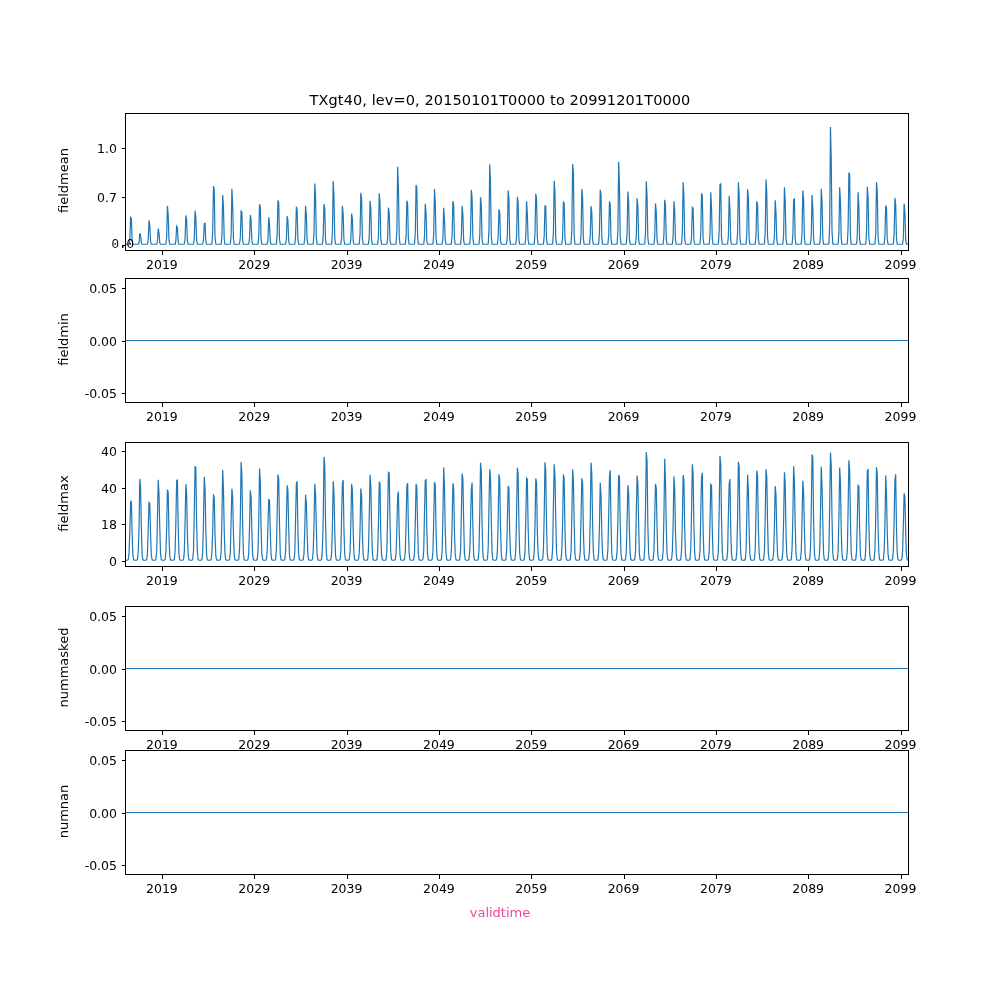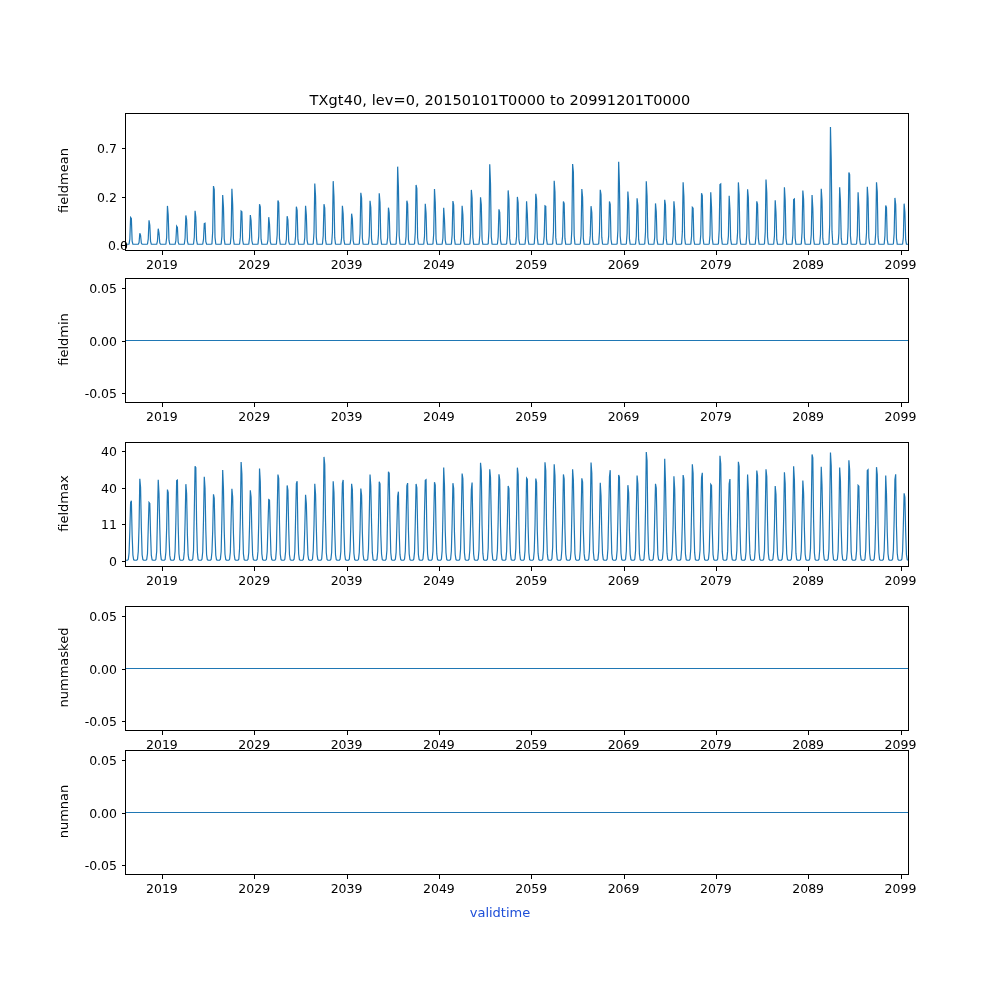--- a/index.html
+++ b/index.html
@@ -49,21 +49,21 @@
     transform: rotate(-90deg);
     font-size: 13px;
     text-align: center;
     white-space: nowrap;
     color: #000000;
   }
   .xlabel {
     position: absolute;
     font-size: 13px;
     text-align: center;
-    color: #1d4ed8;
+    color: #ec4899;
     width: 1000px;
     left: 0;
   }
   .tick-label-x {
     position: absolute;
     font-size: 12.5px;
     color: #000000;
     text-align: center;
     transform: translateX(-50%);
     white-space: nowrap;
@@ -95,25 +95,25 @@
 <div id="figure">
   <div class="fig-title">TXgt40, lev=0, 20150101T0000 to 20991201T0000</div>
   <div id="panels-root">
       <div class="panel" style="left: 125px; top: 113px; width: 784px; height: 138px;">
         <svg viewBox="0 0 782 136" preserveAspectRatio="none">
           <path d="M0.00 130.25 L0.77 130.25 L1.53 130.25 L2.30 130.25 L3.07 130.09 L3.84 125.09 L4.60 103.43 L5.37 104.48 L6.14 127.06 L6.91 130.19 L7.67 130.25 L8.44 130.25 L9.21 130.25 L9.98 130.25 L10.74 130.25 L11.51 130.25 L12.28 130.19 L13.05 128.49 L13.81 119.32 L14.58 121.30 L15.35 129.13 L16.12 130.23 L16.88 130.25 L17.65 130.25 L18.42 130.25 L19.18 130.25 L19.95 130.25 L20.72 130.25 L21.49 130.09 L22.25 124.91 L23.02 106.37 L23.79 111.02 L24.56 127.43 L25.32 130.19 L26.09 130.25 L26.86 130.25 L27.63 130.25 L28.39 130.25 L29.16 130.25 L29.93 130.25 L30.70 130.15 L31.46 127.05 L32.23 114.67 L33.00 118.96 L33.77 128.72 L34.53 130.22 L35.30 130.25 L36.07 130.25 L36.83 130.25 L37.60 130.25 L38.37 130.25 L39.14 130.25 L39.90 130.03 L40.67 123.50 L41.44 91.92 L42.21 101.15 L42.97 126.17 L43.74 130.16 L44.51 130.25 L45.28 130.25 L46.04 130.25 L46.81 130.25 L47.58 130.25 L48.35 130.25 L49.11 130.14 L49.88 126.58 L50.65 112.20 L51.42 113.48 L52.18 128.16 L52.95 130.21 L53.72 130.25 L54.48 130.25 L55.25 130.25 L56.02 130.25 L56.79 130.25 L57.55 130.25 L58.32 130.08 L59.09 124.07 L59.86 101.43 L60.62 105.83 L61.39 127.08 L62.16 130.17 L62.93 130.25 L63.69 130.25 L64.46 130.25 L65.23 130.25 L66.00 130.25 L66.76 130.25 L67.53 130.04 L68.30 123.16 L69.07 96.85 L69.83 103.16 L70.60 126.32 L71.37 130.17 L72.13 130.25 L72.90 130.25 L73.67 130.25 L74.44 130.25 L75.20 130.25 L75.97 130.25 L76.74 130.11 L77.51 125.41 L78.27 109.52 L79.04 109.14 L79.81 127.54 L80.58 130.20 L81.34 130.25 L82.11 130.25 L82.88 130.25 L83.65 130.25 L84.41 130.25 L85.18 130.25 L85.95 129.89 L86.71 117.37 L87.48 72.11 L88.25 75.55 L89.02 123.37 L89.78 130.11 L90.55 130.25 L91.32 130.25 L92.09 130.25 L92.85 130.25 L93.62 130.25 L94.39 130.25 L95.16 129.97 L95.92 122.11 L96.69 81.02 L97.46 93.14 L98.23 124.97 L98.99 130.14 L99.76 130.25 L100.53 130.25 L101.30 130.25 L102.06 130.25 L102.83 130.25 L103.60 130.25 L104.36 129.93 L105.13 121.20 L105.90 74.72 L106.67 90.36 L107.43 124.78 L108.20 130.13 L108.97 130.25 L109.74 130.25 L110.50 130.25 L111.27 130.25 L112.04 130.25 L112.81 130.25 L113.57 130.02 L114.34 123.14 L115.11 97.05 L115.88 97.74 L116.64 126.29 L117.41 130.17 L118.18 130.25 L118.95 130.25 L119.71 130.25 L120.48 130.25 L121.25 130.25 L122.01 130.25 L122.78 130.04 L123.55 123.73 L124.32 101.13 L125.08 106.48 L125.85 126.79 L126.62 130.18 L127.39 130.25 L128.15 130.25 L128.92 130.25 L129.69 130.25 L130.46 130.25 L131.22 130.25 L131.99 129.97 L132.76 122.34 L133.53 90.16 L134.29 92.89 L135.06 125.18 L135.83 130.14 L136.60 130.25 L137.36 130.25 L138.13 130.25 L138.90 130.25 L139.66 130.25 L140.43 130.25 L141.20 130.10 L141.97 125.87 L142.73 103.19 L143.50 110.03 L144.27 127.55 L145.04 130.19 L145.80 130.25 L146.57 130.25 L147.34 130.25 L148.11 130.25 L148.87 130.25 L149.64 130.25 L150.41 129.97 L151.18 120.83 L151.94 86.41 L152.71 88.70 L153.48 124.61 L154.25 130.12 L155.01 130.25 L155.78 130.25 L156.55 130.25 L157.31 130.25 L158.08 130.25 L158.85 130.25 L159.62 130.06 L160.38 125.17 L161.15 102.16 L161.92 105.98 L162.69 127.32 L163.45 130.18 L164.22 130.25 L164.99 130.25 L165.76 130.25 L166.52 130.25 L167.29 130.25 L168.06 130.25 L168.83 130.01 L169.59 122.12 L170.36 92.66 L171.13 96.36 L171.90 125.44 L172.66 130.14 L173.43 130.25 L174.20 130.25 L174.96 130.25 L175.73 130.25 L176.50 130.25 L177.27 130.25 L178.03 130.03 L178.80 123.46 L179.57 91.79 L180.34 100.88 L181.10 126.71 L181.87 130.16 L182.64 130.25 L183.41 130.25 L184.17 130.25 L184.94 130.25 L185.71 130.25 L186.48 130.25 L187.24 129.91 L188.01 118.55 L188.78 69.53 L189.55 82.25 L190.31 123.13 L191.08 130.12 L191.85 130.25 L192.61 130.25 L193.38 130.25 L194.15 130.25 L194.92 130.25 L195.68 130.25 L196.45 130.02 L197.22 121.60 L197.99 90.24 L198.75 94.01 L199.52 125.63 L200.29 130.16 L201.06 130.25 L201.82 130.25 L202.59 130.25 L203.36 130.25 L204.13 130.25 L204.89 130.25 L205.66 129.85 L206.43 118.05 L207.20 67.15 L207.96 82.55 L208.73 123.69 L209.50 130.10 L210.26 130.25 L211.03 130.25 L211.80 130.25 L212.57 130.25 L213.33 130.25 L214.10 130.25 L214.87 130.01 L215.64 123.57 L216.40 91.87 L217.17 99.81 L217.94 126.18 L218.71 130.16 L219.47 130.25 L220.24 130.25 L221.01 130.25 L221.78 130.25 L222.54 130.25 L223.31 130.25 L224.08 130.05 L224.84 125.08 L225.61 99.69 L226.38 104.92 L227.15 126.57 L227.91 130.19 L228.68 130.25 L229.45 130.25 L230.22 130.25 L230.98 130.25 L231.75 130.25 L232.52 130.25 L233.29 129.91 L234.05 119.54 L234.82 78.74 L235.59 84.06 L236.36 124.02 L237.12 130.11 L237.89 130.25 L238.66 130.25 L239.43 130.25 L240.19 130.25 L240.96 130.25 L241.73 130.25 L242.49 130.01 L243.26 121.80 L244.03 86.77 L244.80 93.64 L245.56 125.45 L246.33 130.14 L247.10 130.25 L247.87 130.25 L248.63 130.25 L249.40 130.25 L250.17 130.25 L250.94 130.25 L251.70 129.96 L252.47 120.58 L253.24 79.38 L254.01 88.61 L254.77 124.21 L255.54 130.12 L256.31 130.25 L257.08 130.25 L257.84 130.25 L258.61 130.25 L259.38 130.25 L260.14 130.25 L260.91 130.00 L261.68 123.22 L262.45 93.66 L263.21 99.12 L263.98 126.42 L264.75 130.16 L265.52 130.25 L266.28 130.25 L267.05 130.25 L267.82 130.25 L268.59 130.25 L269.35 130.25 L270.12 129.78 L270.89 116.07 L271.66 52.64 L272.42 73.03 L273.19 121.70 L273.96 130.09 L274.73 130.25 L275.49 130.25 L276.26 130.25 L277.03 130.25 L277.79 130.25 L278.56 130.25 L279.33 129.98 L280.10 122.35 L280.86 86.64 L281.63 90.11 L282.40 125.57 L283.17 130.14 L283.93 130.25 L284.70 130.25 L285.47 130.25 L286.24 130.25 L287.00 130.25 L287.77 130.25 L288.54 129.84 L289.31 118.04 L290.07 70.89 L290.84 74.67 L291.61 123.47 L292.38 130.11 L293.14 130.25 L293.91 130.25 L294.68 130.25 L295.44 130.25 L296.21 130.25 L296.98 130.25 L297.75 130.00 L298.51 122.20 L299.28 89.85 L300.05 98.96 L300.82 126.25 L301.58 130.16 L302.35 130.25 L303.12 130.25 L303.89 130.25 L304.65 130.25 L305.42 130.25 L306.19 130.25 L306.96 129.90 L307.72 119.46 L308.49 75.08 L309.26 88.43 L310.03 124.87 L310.79 130.12 L311.56 130.25 L312.33 130.25 L313.09 130.25 L313.86 130.25 L314.63 130.25 L315.40 130.25 L316.16 130.05 L316.93 124.02 L317.70 93.77 L318.47 105.55 L319.23 126.12 L320.00 130.17 L320.77 130.25 L321.54 130.25 L322.30 130.25 L323.07 130.25 L323.84 130.25 L324.61 130.25 L325.37 129.96 L326.14 120.70 L326.91 87.04 L327.68 91.12 L328.44 124.75 L329.21 130.14 L329.98 130.25 L330.74 130.25 L331.51 130.25 L332.28 130.25 L333.05 130.25 L333.81 130.25 L334.58 130.03 L335.35 122.51 L336.12 91.88 L336.88 100.50 L337.65 126.48 L338.42 130.16 L339.19 130.25 L339.95 130.25 L340.72 130.25 L341.49 130.25 L342.26 130.25 L343.02 130.25 L343.79 129.92 L344.56 119.82 L345.33 75.89 L346.09 84.14 L346.86 123.37 L347.63 130.12 L348.39 130.25 L349.16 130.25 L349.93 130.25 L350.70 130.25 L351.46 130.25 L352.23 130.25 L353.00 130.01 L353.77 121.57 L354.53 83.35 L355.30 90.54 L356.07 125.81 L356.84 130.14 L357.60 130.25 L358.37 130.25 L359.14 130.25 L359.91 130.25 L360.67 130.25 L361.44 130.25 L362.21 129.78 L362.97 115.41 L363.74 50.16 L364.51 69.74 L365.28 122.51 L366.04 130.07 L366.81 130.25 L367.58 130.25 L368.35 130.25 L369.11 130.25 L369.88 130.25 L370.65 130.25 L371.42 130.04 L372.18 122.81 L372.95 95.30 L373.72 98.42 L374.49 126.31 L375.25 130.16 L376.02 130.25 L376.79 130.25 L377.56 130.25 L378.32 130.25 L379.09 130.25 L379.86 130.25 L380.62 129.92 L381.39 120.78 L382.16 76.40 L382.93 85.38 L383.69 124.38 L384.46 130.14 L385.23 130.25 L386.00 130.25 L386.76 130.25 L387.53 130.25 L388.30 130.25 L389.07 130.25 L389.83 129.95 L390.60 122.20 L391.37 82.91 L392.14 88.68 L392.90 125.67 L393.67 130.15 L394.44 130.25 L395.21 130.25 L395.97 130.25 L396.74 130.25 L397.51 130.25 L398.27 130.25 L399.04 130.00 L399.81 122.31 L400.58 87.18 L401.34 100.04 L402.11 125.78 L402.88 130.15 L403.65 130.25 L404.41 130.25 L405.18 130.25 L405.95 130.25 L406.72 130.25 L407.48 130.25 L408.25 129.90 L409.02 118.49 L409.79 79.82 L410.55 84.98 L411.32 123.51 L412.09 130.12 L412.86 130.25 L413.62 130.25 L414.39 130.25 L415.16 130.25 L415.92 130.25 L416.69 130.25 L417.46 129.97 L418.23 121.86 L418.99 91.79 L419.76 92.23 L420.53 125.46 L421.30 130.15 L422.06 130.25 L422.83 130.25 L423.60 130.25 L424.37 130.25 L425.13 130.25 L425.90 130.25 L426.67 129.83 L427.44 117.84 L428.20 66.86 L428.97 78.15 L429.74 123.38 L430.51 130.11 L431.27 130.25 L432.04 130.25 L432.81 130.25 L433.57 130.25 L434.34 130.25 L435.11 130.25 L435.88 129.94 L436.64 121.70 L437.41 87.42 L438.18 89.51 L438.95 124.43 L439.71 130.14 L440.48 130.25 L441.25 130.25 L442.02 130.25 L442.78 130.25 L443.55 130.25 L444.32 130.25 L445.09 129.74 L445.85 115.41 L446.62 50.02 L447.39 58.12 L448.16 121.56 L448.92 130.03 L449.69 130.25 L450.46 130.25 L451.22 130.25 L451.99 130.25 L452.76 130.25 L453.53 130.25 L454.29 129.94 L455.06 121.24 L455.83 74.94 L456.60 83.38 L457.36 124.70 L458.13 130.13 L458.90 130.25 L459.67 130.25 L460.43 130.25 L461.20 130.25 L461.97 130.25 L462.74 130.25 L463.50 129.97 L464.27 121.39 L465.04 92.15 L465.81 98.47 L466.57 125.98 L467.34 130.15 L468.11 130.25 L468.87 130.25 L469.64 130.25 L470.41 130.25 L471.18 130.25 L471.94 130.25 L472.71 129.90 L473.48 117.74 L474.25 75.80 L475.01 80.59 L475.78 123.18 L476.55 130.10 L477.32 130.25 L478.08 130.25 L478.85 130.25 L479.62 130.25 L480.39 130.25 L481.15 130.25 L481.92 129.95 L482.69 121.80 L483.46 87.43 L484.22 90.24 L484.99 125.24 L485.76 130.14 L486.52 130.25 L487.29 130.25 L488.06 130.25 L488.83 130.25 L489.59 130.25 L490.36 130.25 L491.13 129.78 L491.90 116.24 L492.66 47.76 L493.43 70.11 L494.20 122.10 L494.97 130.05 L495.73 130.25 L496.50 130.25 L497.27 130.25 L498.04 130.25 L498.80 130.25 L499.57 130.25 L500.34 129.94 L501.10 119.30 L501.87 77.42 L502.64 88.11 L503.41 124.60 L504.17 130.14 L504.94 130.25 L505.71 130.25 L506.48 130.25 L507.24 130.25 L508.01 130.25 L508.78 130.25 L509.55 129.96 L510.31 122.06 L511.08 84.30 L511.85 91.31 L512.62 125.42 L513.38 130.15 L514.15 130.25 L514.92 130.25 L515.69 130.25 L516.45 130.25 L517.22 130.25 L517.99 130.25 L518.75 129.91 L519.52 117.89 L520.29 67.20 L521.06 81.94 L521.82 123.33 L522.59 130.10 L523.36 130.25 L524.13 130.25 L524.89 130.25 L525.66 130.25 L526.43 130.25 L527.20 130.25 L527.96 130.01 L528.73 122.98 L529.50 89.43 L530.27 97.69 L531.03 125.93 L531.80 130.16 L532.57 130.25 L533.34 130.25 L534.10 130.25 L534.87 130.25 L535.64 130.25 L536.40 130.25 L537.17 129.97 L537.94 120.77 L538.71 85.87 L539.47 91.15 L540.24 125.16 L541.01 130.14 L541.78 130.25 L542.54 130.25 L543.31 130.25 L544.08 130.25 L544.85 130.25 L545.61 130.25 L546.38 129.97 L547.15 121.78 L547.92 87.25 L548.68 95.85 L549.45 125.49 L550.22 130.14 L550.99 130.25 L551.75 130.25 L552.52 130.25 L553.29 130.25 L554.05 130.25 L554.82 130.25 L555.59 129.83 L556.36 117.91 L557.12 68.20 L557.89 82.29 L558.66 123.48 L559.43 130.11 L560.19 130.25 L560.96 130.25 L561.73 130.25 L562.50 130.25 L563.26 130.25 L564.03 130.25 L564.80 130.01 L565.57 122.19 L566.33 93.33 L567.10 94.24 L567.87 126.01 L568.64 130.15 L569.40 130.25 L570.17 130.25 L570.94 130.25 L571.70 130.25 L572.47 130.25 L573.24 130.25 L574.01 129.91 L574.77 120.67 L575.54 79.30 L576.31 81.60 L577.08 124.24 L577.84 130.11 L578.61 130.25 L579.38 130.25 L580.15 130.25 L580.91 130.25 L581.68 130.25 L582.45 130.25 L583.22 129.95 L583.98 120.99 L584.75 78.26 L585.52 93.17 L586.29 124.73 L587.05 130.13 L587.82 130.25 L588.59 130.25 L589.35 130.25 L590.12 130.25 L590.89 130.25 L591.66 130.25 L592.42 129.83 L593.19 116.14 L593.96 70.56 L594.73 69.97 L595.49 123.12 L596.26 130.10 L597.03 130.25 L597.80 130.25 L598.56 130.25 L599.33 130.25 L600.10 130.25 L600.87 130.25 L601.63 129.95 L602.40 121.62 L603.17 81.87 L603.94 95.51 L604.70 125.67 L605.47 130.15 L606.24 130.25 L607.00 130.25 L607.77 130.25 L608.54 130.25 L609.31 130.25 L610.07 130.25 L610.84 129.88 L611.61 118.29 L612.38 68.41 L613.14 80.16 L613.91 123.54 L614.68 130.10 L615.45 130.25 L616.21 130.25 L616.98 130.25 L617.75 130.25 L618.52 130.25 L619.28 130.25 L620.05 129.97 L620.82 119.57 L621.59 75.37 L622.35 83.56 L623.12 124.61 L623.89 130.13 L624.65 130.25 L625.42 130.25 L626.19 130.25 L626.96 130.25 L627.72 130.25 L628.49 130.25 L629.26 129.98 L630.03 121.06 L630.79 87.33 L631.56 90.24 L632.33 124.44 L633.10 130.13 L633.86 130.25 L634.63 130.25 L635.40 130.25 L636.17 130.25 L636.93 130.25 L637.70 130.25 L638.47 129.91 L639.23 117.66 L640.00 65.54 L640.77 78.44 L641.54 122.97 L642.30 130.09 L643.07 130.25 L643.84 130.25 L644.61 130.25 L645.37 130.25 L646.14 130.25 L646.91 130.25 L647.68 129.99 L648.44 121.92 L649.21 86.38 L649.98 98.28 L650.75 125.69 L651.51 130.17 L652.28 130.25 L653.05 130.25 L653.82 130.25 L654.58 130.25 L655.35 130.25 L656.12 130.25 L656.88 129.93 L657.65 120.03 L658.42 73.27 L659.19 86.34 L659.95 124.34 L660.72 130.13 L661.49 130.25 L662.26 130.25 L663.02 130.25 L663.79 130.25 L664.56 130.25 L665.33 130.25 L666.09 129.96 L666.86 120.91 L667.63 85.51 L668.40 84.88 L669.16 124.24 L669.93 130.12 L670.70 130.25 L671.47 130.25 L672.23 130.25 L673.00 130.25 L673.77 130.25 L674.53 130.25 L675.30 129.86 L676.07 117.96 L676.84 76.46 L677.60 85.26 L678.37 123.57 L679.14 130.10 L679.91 130.25 L680.67 130.25 L681.44 130.25 L682.21 130.25 L682.98 130.25 L683.74 130.25 L684.51 129.96 L685.28 120.51 L686.05 80.91 L686.81 94.01 L687.58 124.80 L688.35 130.13 L689.12 130.25 L689.88 130.25 L690.65 130.25 L691.42 130.25 L692.18 130.25 L692.95 130.25 L693.72 129.91 L694.49 120.61 L695.25 74.82 L696.02 86.53 L696.79 124.40 L697.56 130.13 L698.32 130.25 L699.09 130.25 L699.86 130.25 L700.63 130.25 L701.39 130.25 L702.16 130.25 L702.93 129.55 L703.70 110.76 L704.46 13.00 L705.23 45.57 L706.00 117.40 L706.77 129.99 L707.53 130.25 L708.30 130.25 L709.07 130.25 L709.83 130.25 L710.60 130.25 L711.37 130.25 L712.14 129.89 L712.90 119.35 L713.67 73.34 L714.44 86.95 L715.21 124.15 L715.97 130.12 L716.74 130.25 L717.51 130.25 L718.28 130.25 L719.04 130.25 L719.81 130.25 L720.58 130.25 L721.35 129.74 L722.11 113.30 L722.88 58.39 L723.65 60.57 L724.42 121.93 L725.18 130.05 L725.95 130.25 L726.72 130.25 L727.48 130.25 L728.25 130.25 L729.02 130.25 L729.79 130.25 L730.55 129.95 L731.32 121.09 L732.09 78.25 L732.86 93.50 L733.62 125.40 L734.39 130.14 L735.16 130.25 L735.93 130.25 L736.69 130.25 L737.46 130.25 L738.23 130.25 L739.00 130.25 L739.76 129.91 L740.53 118.62 L741.30 72.72 L742.07 83.97 L742.83 123.58 L743.60 130.10 L744.37 130.25 L745.13 130.25 L745.90 130.25 L746.67 130.25 L747.44 130.25 L748.20 130.25 L748.97 129.80 L749.74 118.47 L750.51 68.20 L751.27 77.75 L752.04 122.89 L752.81 130.08 L753.58 130.25 L754.34 130.25 L755.11 130.25 L755.88 130.25 L756.65 130.25 L757.41 130.25 L758.18 130.00 L758.95 121.66 L759.72 91.40 L760.48 93.66 L761.25 125.54 L762.02 130.14 L762.78 130.25 L763.55 130.25 L764.32 130.25 L765.09 130.25 L765.85 130.25 L766.62 130.25 L767.39 129.94 L768.16 119.33 L768.92 83.94 L769.69 90.52 L770.46 124.29 L771.23 130.14 L771.99 130.25 L772.76 130.25 L773.53 130.25 L774.30 130.25 L775.06 130.25 L775.83 130.25 L776.60 130.04 L777.36 123.23 L778.13 89.65 L778.90 98.19 L779.67 125.65 L780.43 130.16 L781.20 130.25 L781.97 130.25" fill="none" stroke="#1f77b4" stroke-width="1.2" vector-effect="non-scaling-stroke"></path>
         </svg>
       </div>
       <div class="ylabel" style="width: 120px; left: 3px; top: 173px;">fieldmean</div>
       <div class="tick-mark-y" style="left: 121.5px; top: 245.169px;"></div>
-      <div class="tick-label-y" style="left: 24px; width: 104px; top: 245.169px;">0.0</div>
+      <div class="tick-label-y" style="left: 30px; width: 104px; top: 245.169px; font-family: Liberation Mono, monospace;">0.0</div>
       <div class="tick-mark-y" style="left: 121.5px; top: 196.577px;"></div>
-      <div class="tick-label-y" style="left: 13px; width: 104px; top: 196.577px;">0.2</div>
+      <div class="tick-label-y" style="left: 13px; width: 104px; top: 196.577px;">0.7</div>
       <div class="tick-mark-y" style="left: 121.5px; top: 147.986px;"></div>
-      <div class="tick-label-y" style="left: 13px; width: 104px; top: 147.986px;">0.7</div>
+      <div class="tick-label-y" style="left: 13px; width: 104px; top: 147.986px;">1.0</div>
       <div class="tick-mark-x" style="left: 161.929px; top: 251px;"></div>
       <div class="tick-label-x" style="left: 161.929px; top: 257px;">2019</div>
       <div class="tick-mark-x" style="left: 254.251px; top: 251px;"></div>
       <div class="tick-label-x" style="left: 254.251px; top: 257px;">2029</div>
       <div class="tick-mark-x" style="left: 346.573px; top: 251px;"></div>
       <div class="tick-label-x" style="left: 346.573px; top: 257px;">2039</div>
       <div class="tick-mark-x" style="left: 438.895px; top: 251px;"></div>
       <div class="tick-label-x" style="left: 438.895px; top: 257px;">2049</div>
       <div class="tick-mark-x" style="left: 531.218px; top: 251px;"></div>
       <div class="tick-label-x" style="left: 531.218px; top: 257px;">2059</div>
@@ -157,21 +157,21 @@
       <div class="tick-label-x" style="left: 900.506px; top: 409px;">2099</div>
       <div class="panel" style="left: 125px; top: 442px; width: 784px; height: 125px;">
         <svg viewBox="0 0 782 123" preserveAspectRatio="none">
           <path d="M0.00 117.23 L0.77 117.23 L1.53 117.19 L2.30 116.53 L3.07 109.94 L3.84 87.47 L4.60 59.51 L5.37 57.68 L6.14 92.34 L6.91 112.12 L7.67 116.76 L8.44 117.21 L9.21 117.23 L9.98 117.23 L10.74 117.18 L11.51 116.21 L12.28 108.52 L13.05 83.29 L13.81 35.69 L14.58 44.60 L15.35 84.44 L16.12 111.82 L16.88 116.70 L17.65 117.21 L18.42 117.23 L19.18 117.23 L19.95 117.19 L20.72 116.38 L21.49 110.54 L22.25 84.67 L23.02 59.49 L23.79 60.52 L24.56 90.67 L25.32 112.19 L26.09 116.80 L26.86 117.21 L27.63 117.23 L28.39 117.23 L29.16 117.18 L29.93 116.27 L30.70 108.35 L31.46 74.39 L32.23 36.88 L33.00 50.73 L33.77 84.42 L34.53 110.42 L35.30 116.62 L36.07 117.20 L36.83 117.23 L37.60 117.23 L38.37 117.19 L39.14 116.43 L39.90 108.75 L40.67 84.71 L41.44 46.52 L42.21 49.63 L42.97 91.99 L43.74 112.13 L44.51 116.76 L45.28 117.21 L46.04 117.23 L46.81 117.23 L47.58 117.18 L48.35 116.17 L49.11 108.04 L49.88 78.32 L50.65 37.48 L51.42 37.02 L52.18 82.15 L52.95 110.72 L53.72 116.59 L54.48 117.20 L55.25 117.23 L56.02 117.23 L56.79 117.18 L57.55 116.32 L58.32 108.63 L59.09 79.27 L59.86 41.14 L60.62 50.50 L61.39 91.41 L62.16 111.92 L62.93 116.68 L63.69 117.21 L64.46 117.23 L65.23 117.23 L66.00 117.17 L66.76 115.99 L67.53 107.31 L68.30 67.29 L69.07 23.20 L69.83 24.75 L70.60 79.88 L71.37 109.11 L72.13 116.53 L72.90 117.20 L73.67 117.23 L74.44 117.23 L75.20 117.18 L75.97 116.30 L76.74 108.77 L77.51 76.39 L78.27 33.67 L79.04 45.28 L79.81 86.78 L80.58 111.58 L81.34 116.62 L82.11 117.20 L82.88 117.23 L83.65 117.23 L84.41 117.19 L85.18 116.46 L85.95 108.98 L86.71 87.90 L87.48 51.28 L88.25 55.26 L89.02 91.79 L89.78 112.24 L90.55 116.80 L91.32 117.21 L92.09 117.23 L92.85 117.23 L93.62 117.17 L94.39 116.16 L95.16 108.44 L95.92 75.49 L96.69 27.03 L97.46 46.11 L98.23 87.96 L98.99 111.27 L99.76 116.67 L100.53 117.20 L101.30 117.23 L102.06 117.23 L102.83 117.19 L103.60 116.31 L104.36 109.10 L105.13 76.44 L105.90 45.81 L106.67 54.03 L107.43 90.31 L108.20 111.49 L108.97 116.72 L109.74 117.20 L110.50 117.23 L111.27 117.23 L112.04 117.17 L112.81 116.19 L113.57 105.86 L114.34 74.99 L115.11 19.06 L115.88 30.95 L116.64 80.74 L117.41 110.78 L118.18 116.63 L118.95 117.20 L119.71 117.23 L120.48 117.23 L121.25 117.19 L122.01 116.31 L122.78 109.46 L123.55 82.91 L124.32 47.26 L125.08 54.09 L125.85 88.68 L126.62 111.96 L127.39 116.66 L128.15 117.21 L128.92 117.23 L129.69 117.23 L130.46 117.18 L131.22 116.20 L131.99 108.13 L132.76 78.68 L133.53 25.59 L134.29 38.59 L135.06 83.80 L135.83 110.81 L136.60 116.65 L137.36 117.20 L138.13 117.23 L138.90 117.23 L139.66 117.19 L140.43 116.30 L141.20 108.50 L141.97 82.13 L142.73 56.52 L143.50 57.07 L144.27 88.46 L145.04 111.93 L145.80 116.69 L146.57 117.21 L147.34 117.23 L148.11 117.23 L148.87 117.17 L149.64 116.15 L150.41 106.36 L151.18 70.39 L151.94 31.50 L152.71 35.51 L153.48 79.16 L154.25 110.96 L155.01 116.61 L155.78 117.20 L156.55 117.23 L157.31 117.23 L158.08 117.18 L158.85 116.33 L159.62 108.25 L160.38 79.58 L161.15 42.42 L161.92 47.31 L162.69 85.28 L163.45 111.57 L164.22 116.72 L164.99 117.21 L165.76 117.23 L166.52 117.23 L167.29 117.17 L168.06 116.19 L168.83 108.80 L169.59 75.13 L170.36 40.69 L171.13 38.26 L171.90 87.62 L172.66 110.96 L173.43 116.58 L174.20 117.20 L174.96 117.23 L175.73 117.23 L176.50 117.19 L177.27 116.38 L178.03 110.12 L178.80 84.74 L179.57 51.72 L180.34 60.50 L181.10 89.09 L181.87 111.74 L182.64 116.71 L183.41 117.21 L184.17 117.23 L184.94 117.23 L185.71 117.19 L186.48 116.32 L187.24 107.54 L188.01 81.67 L188.78 40.85 L189.55 51.40 L190.31 84.16 L191.08 111.36 L191.85 116.70 L192.61 117.20 L193.38 117.23 L194.15 117.23 L194.92 117.17 L195.68 116.05 L196.45 105.54 L197.22 74.63 L197.99 13.93 L198.75 21.52 L199.52 77.56 L200.29 109.81 L201.06 116.53 L201.82 117.20 L202.59 117.23 L203.36 117.23 L204.13 117.19 L204.89 116.33 L205.66 109.29 L206.43 82.42 L207.20 38.23 L207.96 49.16 L208.73 86.52 L209.50 111.76 L210.26 116.69 L211.03 117.21 L211.80 117.23 L212.57 117.23 L213.33 117.17 L214.10 116.23 L214.87 108.26 L215.64 71.57 L216.40 40.35 L217.17 36.98 L217.94 86.58 L218.71 111.23 L219.47 116.62 L220.24 117.20 L221.01 117.23 L221.78 117.23 L222.54 117.18 L223.31 116.25 L224.08 107.86 L224.84 80.53 L225.61 40.88 L226.38 46.52 L227.15 87.05 L227.91 110.55 L228.68 116.65 L229.45 117.21 L230.22 117.23 L230.98 117.23 L231.75 117.19 L232.52 116.32 L233.29 109.22 L234.05 86.05 L234.82 45.50 L235.59 52.22 L236.36 88.89 L237.12 111.72 L237.89 116.75 L238.66 117.21 L239.43 117.23 L240.19 117.23 L240.96 117.18 L241.73 116.19 L242.49 106.10 L243.26 73.12 L244.03 31.63 L244.80 42.80 L245.56 80.36 L246.33 109.69 L247.10 116.62 L247.87 117.20 L248.63 117.23 L249.40 117.23 L250.17 117.19 L250.94 116.37 L251.70 108.31 L252.47 79.99 L253.24 38.84 L254.01 40.82 L254.77 90.81 L255.54 111.21 L256.31 116.71 L257.08 117.21 L257.84 117.23 L258.61 117.23 L259.38 117.17 L260.14 116.14 L260.91 107.29 L261.68 67.26 L262.45 28.81 L263.21 30.39 L263.98 77.86 L264.75 109.56 L265.52 116.57 L266.28 117.20 L267.05 117.23 L267.82 117.23 L268.59 117.18 L269.35 116.25 L270.12 109.40 L270.89 83.16 L271.66 53.19 L272.42 48.70 L273.19 88.90 L273.96 111.43 L274.73 116.66 L275.49 117.21 L276.26 117.23 L277.03 117.23 L277.79 117.18 L278.56 116.14 L279.33 108.01 L280.10 77.48 L280.86 42.81 L281.63 40.04 L282.40 86.26 L283.17 110.86 L283.93 116.67 L284.70 117.21 L285.47 117.23 L286.24 117.23 L287.00 117.19 L287.77 116.17 L288.54 108.87 L289.31 78.26 L290.07 40.97 L290.84 44.78 L291.61 84.35 L292.38 111.51 L293.14 116.63 L293.91 117.20 L294.68 117.23 L295.44 117.23 L296.21 117.17 L296.98 116.07 L297.75 107.42 L298.51 68.68 L299.28 37.31 L300.05 36.71 L300.82 85.63 L301.58 110.83 L302.35 116.60 L303.12 117.20 L303.89 117.23 L304.65 117.23 L305.42 117.18 L306.19 116.29 L306.96 108.07 L307.72 76.69 L308.49 39.25 L309.26 42.03 L310.03 87.38 L310.79 110.95 L311.56 116.63 L312.33 117.20 L313.09 117.23 L313.86 117.23 L314.63 117.17 L315.40 116.27 L316.16 107.65 L316.93 72.02 L317.70 24.55 L318.47 42.34 L319.23 87.23 L320.00 109.81 L320.77 116.61 L321.54 117.20 L322.30 117.23 L323.07 117.23 L323.84 117.18 L324.61 116.25 L325.37 108.08 L326.14 79.72 L326.91 40.16 L327.68 45.22 L328.44 88.77 L329.21 111.47 L329.98 116.70 L330.74 117.21 L331.51 117.23 L332.28 117.23 L333.05 117.17 L333.81 116.02 L334.58 106.03 L335.35 71.64 L336.12 30.61 L336.88 35.73 L337.65 77.43 L338.42 109.92 L339.19 116.53 L339.95 117.20 L340.72 117.23 L341.49 117.23 L342.26 117.18 L343.02 116.23 L343.79 107.26 L344.56 80.91 L345.33 46.50 L346.09 39.45 L346.86 83.79 L347.63 111.06 L348.39 116.71 L349.16 117.20 L349.93 117.23 L350.70 117.23 L351.46 117.17 L352.23 116.01 L353.00 106.80 L353.77 70.22 L354.53 19.84 L355.30 27.70 L356.07 82.53 L356.84 110.16 L357.60 116.57 L358.37 117.20 L359.14 117.23 L359.91 117.23 L360.67 117.17 L361.44 116.00 L362.21 104.92 L362.97 64.03 L363.74 26.28 L364.51 34.46 L365.28 75.22 L366.04 109.06 L366.81 116.46 L367.58 117.20 L368.35 117.23 L369.11 117.23 L369.88 117.18 L370.65 116.13 L371.42 107.31 L372.18 76.18 L372.95 31.32 L373.72 36.83 L374.49 83.15 L375.25 110.47 L376.02 116.63 L376.79 117.20 L377.56 117.23 L378.32 117.23 L379.09 117.18 L379.86 116.38 L380.62 108.29 L381.39 78.08 L382.16 42.93 L382.93 45.49 L383.69 88.74 L384.46 110.90 L385.23 116.67 L386.00 117.20 L386.76 117.23 L387.53 117.23 L388.30 117.17 L389.07 116.02 L389.83 105.50 L390.60 70.63 L391.37 24.69 L392.14 31.49 L392.90 80.43 L393.67 109.91 L394.44 116.54 L395.21 117.20 L395.97 117.23 L396.74 117.23 L397.51 117.18 L398.27 116.26 L399.04 107.61 L399.81 74.71 L400.58 35.20 L401.34 36.27 L402.11 83.79 L402.88 109.80 L403.65 116.67 L404.41 117.20 L405.18 117.23 L405.95 117.23 L406.72 117.19 L407.48 116.35 L408.25 108.03 L409.02 81.92 L409.79 35.63 L410.55 39.28 L411.32 88.19 L412.09 110.41 L412.86 116.65 L413.62 117.20 L414.39 117.23 L415.16 117.23 L415.92 117.17 L416.69 116.14 L417.46 106.69 L418.23 69.75 L418.99 19.29 L419.76 27.42 L420.53 82.35 L421.30 110.39 L422.06 116.61 L422.83 117.20 L423.60 117.23 L424.37 117.23 L425.13 117.16 L425.90 115.87 L426.67 104.39 L427.44 61.01 L428.20 21.36 L428.97 32.69 L429.74 75.51 L430.51 108.76 L431.27 116.51 L432.04 117.19 L432.81 117.23 L433.57 117.23 L434.34 117.18 L435.11 116.28 L435.88 106.44 L436.64 78.49 L437.41 31.39 L438.18 35.93 L438.95 85.75 L439.71 110.97 L440.48 116.62 L441.25 117.20 L442.02 117.23 L442.78 117.23 L443.55 117.18 L444.32 116.22 L445.09 107.92 L445.85 71.60 L446.62 26.37 L447.39 37.36 L448.16 79.24 L448.92 110.80 L449.69 116.54 L450.46 117.20 L451.22 117.23 L451.99 117.23 L452.76 117.18 L453.53 116.23 L454.29 107.15 L455.06 72.67 L455.83 35.30 L456.60 39.06 L457.36 87.75 L458.13 110.89 L458.90 116.59 L459.67 117.20 L460.43 117.23 L461.20 117.23 L461.97 117.16 L462.74 116.13 L463.50 107.23 L464.27 74.90 L465.04 19.47 L465.81 30.39 L466.57 78.16 L467.34 108.94 L468.11 116.51 L468.87 117.20 L469.64 117.23 L470.41 117.23 L471.18 117.18 L471.94 116.40 L472.71 108.63 L473.48 80.90 L474.25 39.87 L475.01 52.54 L475.78 88.98 L476.55 111.19 L477.32 116.65 L478.08 117.20 L478.85 117.23 L479.62 117.23 L480.39 117.17 L481.15 116.08 L481.92 105.44 L482.69 71.08 L483.46 33.78 L484.22 27.14 L484.99 78.32 L485.76 110.45 L486.52 116.54 L487.29 117.20 L488.06 117.23 L488.83 117.23 L489.59 117.17 L490.36 116.11 L491.13 107.42 L491.90 75.02 L492.66 32.07 L493.43 34.23 L494.20 79.87 L494.97 110.07 L495.73 116.64 L496.50 117.20 L497.27 117.23 L498.04 117.23 L498.80 117.18 L499.57 116.26 L500.34 107.98 L501.10 76.86 L501.87 42.15 L502.64 49.86 L503.41 87.75 L504.17 111.12 L504.94 116.63 L505.71 117.20 L506.48 117.23 L507.24 117.23 L508.01 117.17 L508.78 116.20 L509.55 107.86 L510.31 69.21 L511.08 32.49 L511.85 40.85 L512.62 79.89 L513.38 110.59 L514.15 116.61 L514.92 117.20 L515.69 117.23 L516.45 117.23 L517.22 117.17 L517.99 116.03 L518.75 105.08 L519.52 66.39 L520.29 9.13 L521.06 17.89 L521.82 81.06 L522.59 110.24 L523.36 116.51 L524.13 117.20 L524.89 117.23 L525.66 117.23 L526.43 117.18 L527.20 116.26 L527.96 107.66 L528.73 73.37 L529.50 40.74 L530.27 45.11 L531.03 82.67 L531.80 111.34 L532.57 116.70 L533.34 117.20 L534.10 117.23 L534.87 117.23 L535.64 117.18 L536.40 116.10 L537.17 107.56 L537.94 72.07 L538.71 15.71 L539.47 38.21 L540.24 81.84 L541.01 110.17 L541.78 116.51 L542.54 117.20 L543.31 117.23 L544.08 117.23 L544.85 117.18 L545.61 116.21 L546.38 107.78 L547.15 81.24 L547.92 33.17 L548.68 45.83 L549.45 87.57 L550.22 110.82 L550.99 116.62 L551.75 117.21 L552.52 117.23 L553.29 117.23 L554.05 117.18 L554.82 116.21 L555.59 106.49 L556.36 78.96 L557.12 32.01 L557.89 36.35 L558.66 84.44 L559.43 110.90 L560.19 116.60 L560.96 117.20 L561.73 117.23 L562.50 117.23 L563.26 117.17 L564.03 116.13 L564.80 105.33 L565.57 67.89 L566.33 21.25 L567.10 30.39 L567.87 82.18 L568.64 109.65 L569.40 116.60 L570.17 117.20 L570.94 117.23 L571.70 117.23 L572.47 117.17 L573.24 116.07 L574.01 107.53 L574.77 68.67 L575.54 34.48 L576.31 29.81 L577.08 85.91 L577.84 110.30 L578.61 116.65 L579.38 117.20 L580.15 117.23 L580.91 117.23 L581.68 117.18 L582.45 116.26 L583.22 108.41 L583.98 79.77 L584.75 41.42 L585.52 42.50 L586.29 86.15 L587.05 111.58 L587.82 116.74 L588.59 117.21 L589.35 117.23 L590.12 117.23 L590.89 117.16 L591.66 116.00 L592.42 105.86 L593.19 66.97 L593.96 12.81 L594.73 20.83 L595.49 74.16 L596.26 108.66 L597.03 116.54 L597.80 117.20 L598.56 117.23 L599.33 117.23 L600.10 117.18 L600.87 116.19 L601.63 108.13 L602.40 71.24 L603.17 40.69 L603.94 36.02 L604.70 86.07 L605.47 110.92 L606.24 116.61 L607.00 117.20 L607.77 117.23 L608.54 117.23 L609.31 117.17 L610.07 116.18 L610.84 107.55 L611.61 73.25 L612.38 18.74 L613.14 23.52 L613.91 83.55 L614.68 109.57 L615.45 116.58 L616.21 117.20 L616.98 117.23 L617.75 117.23 L618.52 117.18 L619.28 116.19 L620.05 108.55 L620.82 72.65 L621.59 31.62 L622.35 46.62 L623.12 87.74 L623.89 110.63 L624.65 116.69 L625.42 117.20 L626.19 117.23 L626.96 117.23 L627.72 117.17 L628.49 116.13 L629.26 105.88 L630.03 68.69 L630.79 27.60 L631.56 32.85 L632.33 84.25 L633.10 109.52 L633.86 116.55 L634.63 117.20 L635.40 117.23 L636.17 117.23 L636.93 117.17 L637.70 115.99 L638.47 107.20 L639.23 72.56 L640.00 26.27 L640.77 33.56 L641.54 78.19 L642.30 110.00 L643.07 116.54 L643.84 117.20 L644.61 117.23 L645.37 117.23 L646.14 117.18 L646.91 116.24 L647.68 108.44 L648.44 82.33 L649.21 43.13 L649.98 51.24 L650.75 88.99 L651.51 111.21 L652.28 116.70 L653.05 117.21 L653.82 117.23 L654.58 117.23 L655.35 117.18 L656.12 116.16 L656.88 107.99 L657.65 76.34 L658.42 29.36 L659.19 40.43 L659.95 86.93 L660.72 110.83 L661.49 116.63 L662.26 117.20 L663.02 117.23 L663.79 117.23 L664.56 117.17 L665.33 116.04 L666.09 105.52 L666.86 74.14 L667.63 23.19 L668.40 36.71 L669.16 80.49 L669.93 110.17 L670.70 116.61 L671.47 117.20 L672.23 117.23 L673.00 117.23 L673.77 117.18 L674.53 116.29 L675.30 108.14 L676.07 74.16 L676.84 37.63 L677.60 49.80 L678.37 85.38 L679.14 111.29 L679.91 116.70 L680.67 117.20 L681.44 117.23 L682.21 117.23 L682.98 117.17 L683.74 115.83 L684.51 105.36 L685.28 66.12 L686.05 11.49 L686.81 14.76 L687.58 76.42 L688.35 109.72 L689.12 116.48 L689.88 117.20 L690.65 117.23 L691.42 117.23 L692.18 117.18 L692.95 116.19 L693.72 106.36 L694.49 68.53 L695.25 23.87 L696.02 42.23 L696.79 78.46 L697.56 110.47 L698.32 116.55 L699.09 117.20 L699.86 117.23 L700.63 117.23 L701.39 117.16 L702.16 115.96 L702.93 106.22 L703.70 64.08 L704.46 9.42 L705.23 22.83 L706.00 74.02 L706.77 109.70 L707.53 116.40 L708.30 117.20 L709.07 117.23 L709.83 117.23 L710.60 117.17 L711.37 116.28 L712.14 107.96 L712.90 74.46 L713.67 24.57 L714.44 37.99 L715.21 86.50 L715.97 110.51 L716.74 116.67 L717.51 117.20 L718.28 117.23 L719.04 117.23 L719.81 117.17 L720.58 116.06 L721.35 107.11 L722.11 66.11 L722.88 17.29 L723.65 26.82 L724.42 75.81 L725.18 109.12 L725.95 116.48 L726.72 117.20 L727.48 117.23 L728.25 117.23 L729.02 117.18 L729.79 116.18 L730.55 108.09 L731.32 77.61 L732.09 42.40 L732.86 43.29 L733.62 84.64 L734.39 111.42 L735.16 116.65 L735.93 117.21 L736.69 117.23 L737.46 117.23 L738.23 117.17 L739.00 116.09 L739.76 106.11 L740.53 72.05 L741.30 27.40 L742.07 26.60 L742.83 78.58 L743.60 110.07 L744.37 116.63 L745.13 117.20 L745.90 117.23 L746.67 117.23 L747.44 117.18 L748.20 116.09 L748.97 106.15 L749.74 74.54 L750.51 24.16 L751.27 31.54 L752.04 82.84 L752.81 109.50 L753.58 116.57 L754.34 117.20 L755.11 117.23 L755.88 117.23 L756.65 117.18 L757.41 116.20 L758.18 107.53 L758.95 81.27 L759.72 32.55 L760.48 50.60 L761.25 89.01 L762.02 110.83 L762.78 116.61 L763.55 117.21 L764.32 117.23 L765.09 117.23 L765.85 117.18 L766.62 116.08 L767.39 106.62 L768.16 77.08 L768.92 36.62 L769.69 31.30 L770.46 83.80 L771.23 110.26 L771.99 116.55 L772.76 117.20 L773.53 117.23 L774.30 117.23 L775.06 117.18 L775.83 116.21 L776.60 107.94 L777.36 81.70 L778.13 50.38 L778.90 54.30 L779.67 88.46 L780.43 111.52 L781.20 116.68 L781.97 117.21" fill="none" stroke="#1f77b4" stroke-width="1.2" vector-effect="non-scaling-stroke"></path>
         </svg>
       </div>
       <div class="ylabel" style="width: 120px; left: 3px; top: 495.5px;">fieldmax</div>
       <div class="tick-mark-y" style="left: 121.5px; top: 561.135px;"></div>
       <div class="tick-label-y" style="left: 13px; width: 104px; top: 561.135px;">0</div>
       <div class="tick-mark-y" style="left: 121.5px; top: 524.478px;"></div>
-      <div class="tick-label-y" style="left: 13px; width: 104px; top: 524.478px;">11</div>
+      <div class="tick-label-y" style="left: 13px; width: 104px; top: 524.478px;">18</div>
       <div class="tick-mark-y" style="left: 121.5px; top: 487.821px;"></div>
       <div class="tick-label-y" style="left: 13px; width: 104px; top: 487.821px;">40</div>
       <div class="tick-mark-y" style="left: 121.5px; top: 451.164px;"></div>
       <div class="tick-label-y" style="left: 13px; width: 104px; top: 451.164px;">40</div>
       <div class="tick-mark-x" style="left: 161.929px; top: 567px;"></div>
       <div class="tick-label-x" style="left: 161.929px; top: 573px;">2019</div>
       <div class="tick-mark-x" style="left: 254.251px; top: 567px;"></div>
       <div class="tick-label-x" style="left: 254.251px; top: 573px;">2029</div>
       <div class="tick-mark-x" style="left: 346.573px; top: 567px;"></div>
       <div class="tick-label-x" style="left: 346.573px; top: 573px;">2039</div>

